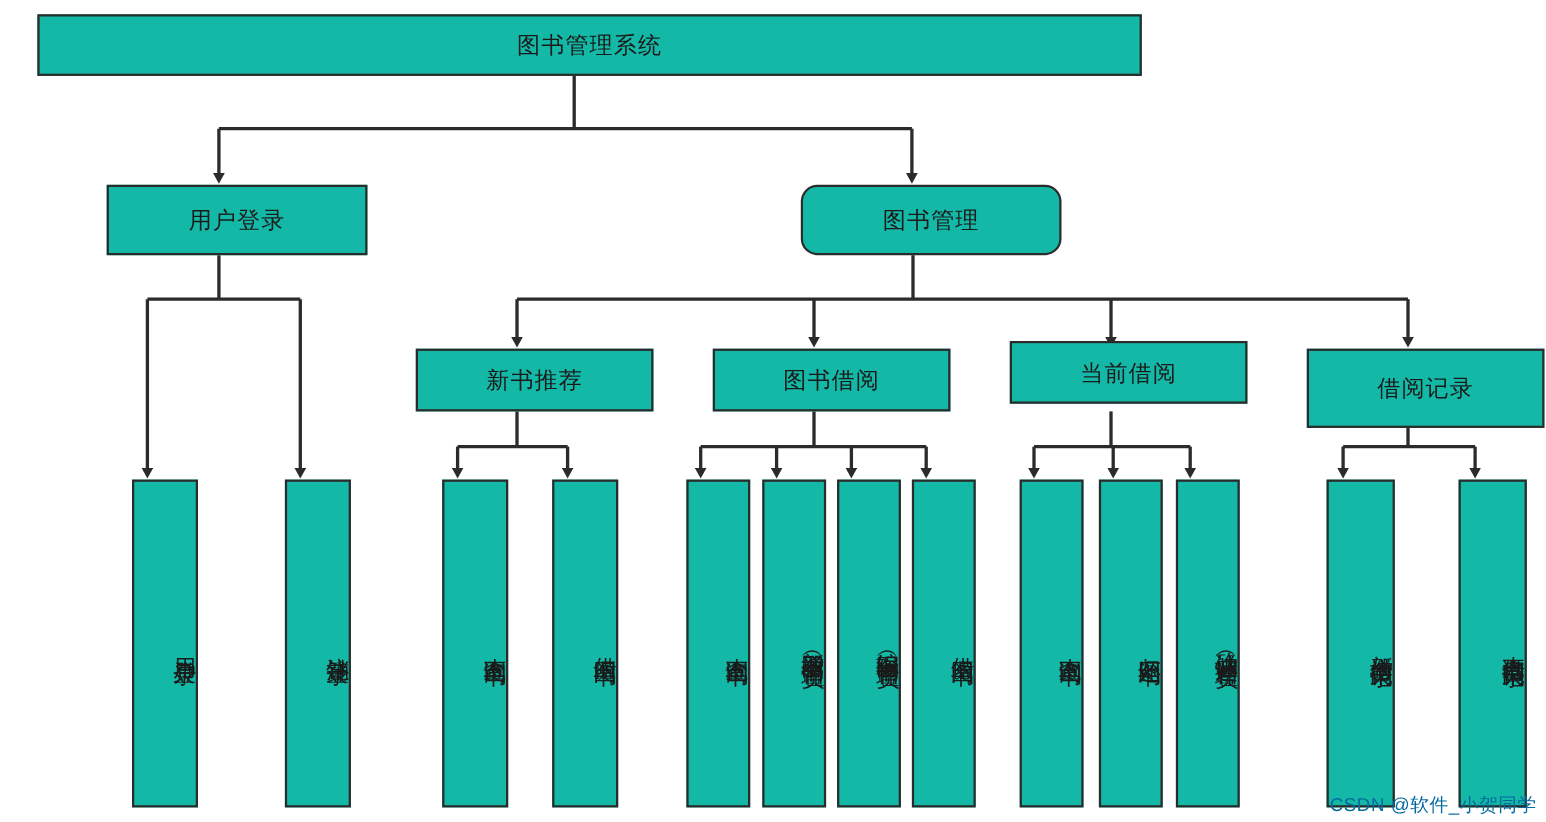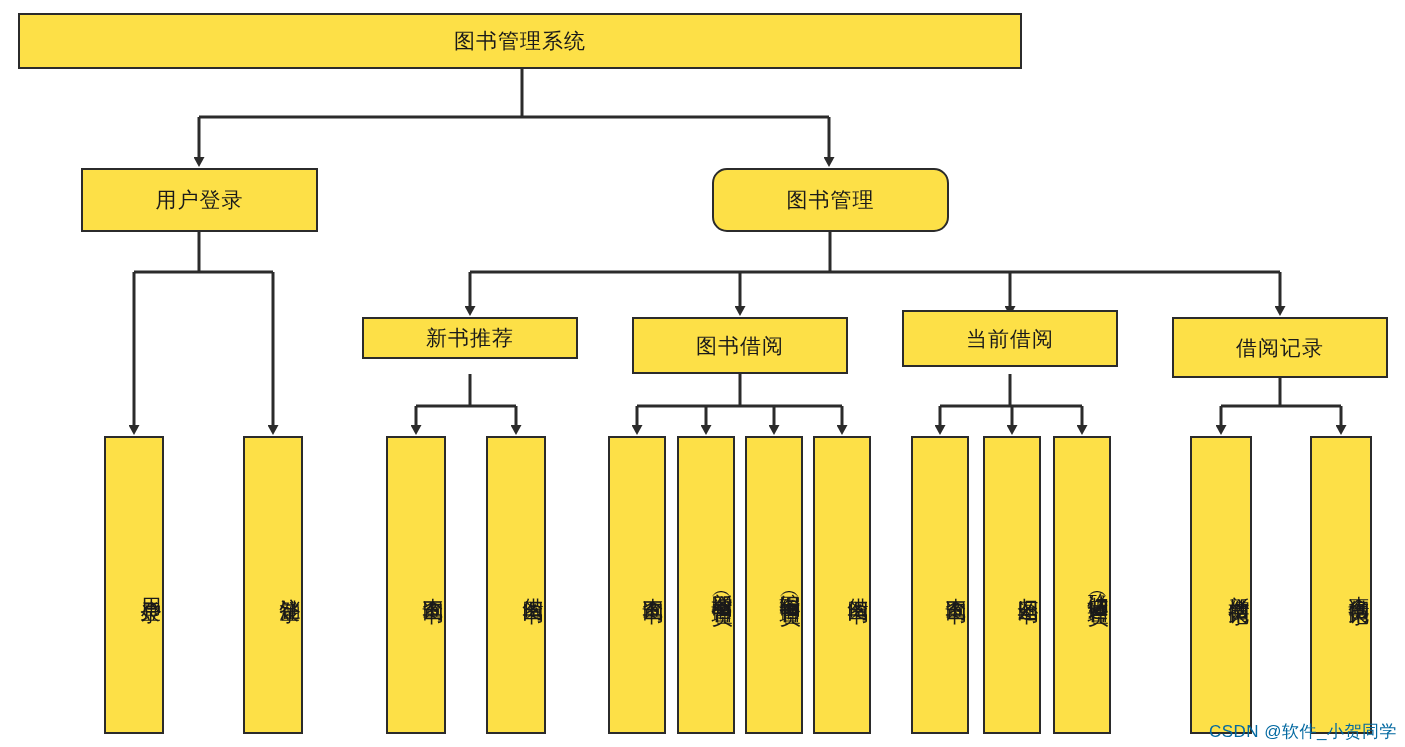--- a/index.html
+++ b/index.html
@@ -20,26 +20,27 @@
   #edges {
     position: absolute;
     left: 0;
     top: 0;
     width: 1405px;
     height: 747px;
   }
   .node {
     position: absolute;
     box-sizing: border-box;
-    background: #fde047;
+    background: #14b8a6;
     border: 2px solid #2b2b2b;
     display: flex;
     align-items: center;
     justify-content: center;
     color: #1a1a1a;
+    margin-left: 16px;
   }
   .node.horiz {
     font-size: 21px;
     letter-spacing: 1px;
   }
   .node.vert {
     writing-mode: vertical-rl;
     text-orientation: upright;
     font-size: 21px;
     letter-spacing: 2px;
@@ -126,30 +127,30 @@
     <span>图书管理系统</span>
   </div>
 
   <div class="node horiz" style="left:81px; top:168px; width:237px; height:64px;">
     <span>用户登录</span>
   </div>
   <div class="node horiz" style="left:712px; top:168px; width:237px; height:64px;border-radius:15px;">
     <span>图书管理</span>
   </div>
 
-  <div class="node horiz" style="left:362px; top:317px; width:216px; height:42px;">
+  <div class="node horiz" style="left:362px; top:317px; width:216px; height:57px;">
     <span>新书推荐</span>
   </div>
   <div class="node horiz" style="left:632px; top:317px; width:216px; height:57px;">
     <span>图书借阅</span>
   </div>
   <div class="node horiz" style="left:902px; top:310px; width:216px; height:57px;">
     <span>当前借阅</span>
   </div>
-  <div class="node horiz" style="left:1172px; top:317px; width:216px; height:61px;">
+  <div class="node horiz" style="left:1172px; top:317px; width:216px; height:72px;">
     <span>借阅记录</span>
   </div>
 
   <div class="node vert" style="left:104px; top:436px; width:60px; height:298px;">
     <span class="vtext">用户登录</span>
   </div>
   <div class="node vert" style="left:243px; top:436px; width:60px; height:298px;">
     <span class="vtext">注销登录</span>
   </div>
 

